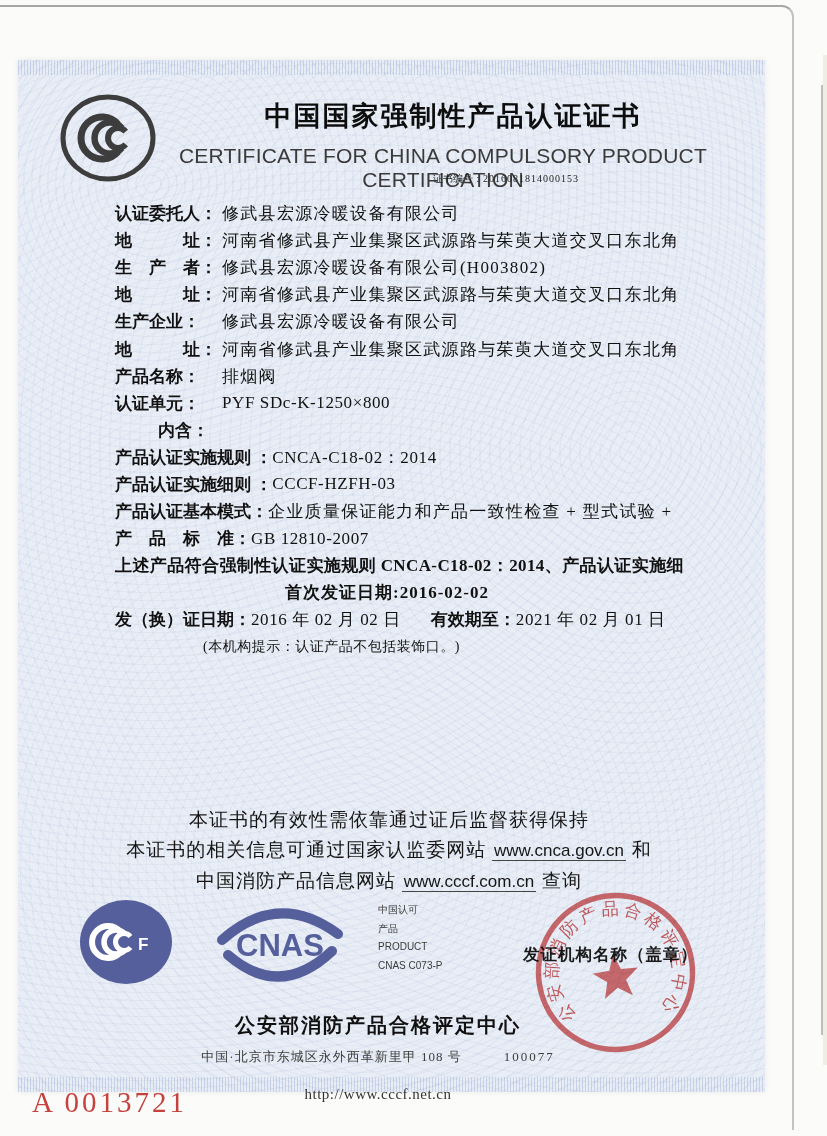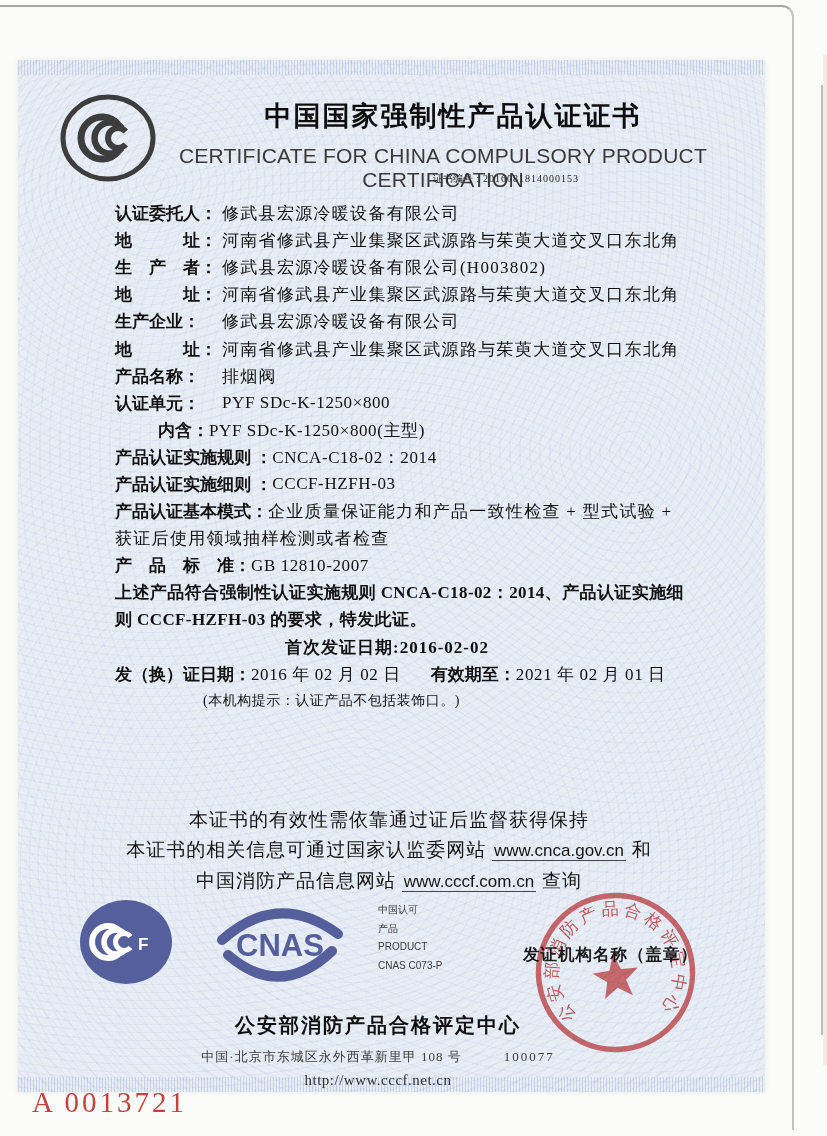--- a/index.html
+++ b/index.html
@@ -57,21 +57,21 @@
 
   .issuer-label { left:505px; top:884px; font-size:16.5px; font-weight:bold;
                   letter-spacing:1px; color:#1a1a1a; z-index:1; }
   .stamp { left:500px; top:815px; z-index:2; mix-blend-mode:multiply; opacity:0.92;
            transform:rotate(-8deg); }
 
   .footer { left:60px; top:952px; width:600px; text-align:center; }
   .footer .org { font-size:20px; font-weight:bold; letter-spacing:2px; color:#101010; }
   .footer .addr { margin-top:9px; font-size:13px; color:#3c3c3c; letter-spacing:1px; }
   .footer .addr .post { margin-left:42px; letter-spacing:2px; }
-  .footer .url { margin-top:6px; font-size:15px; color:#333; letter-spacing:0.5px; }
+  .footer .url { margin-top:20px; font-size:15px; color:#333; letter-spacing:0.5px; }
 
   .serial { position:absolute; left:32px; top:1086px; font-size:29px; letter-spacing:3px;
             color:#c5423e; font-family:"Liberation Serif",serif; }
   svg text { font-family:"Liberation Sans",sans-serif; }
 </style>
 </head>
 <body>
 
 <div class="scan">
   <div class="sleeve"></div>
@@ -95,29 +95,27 @@
 
     <div class="abs body-block">
       <div class="row std"><span class="lbl">认证委托人：</span><span class="val">修武县宏源冷暖设备有限公司</span></div>
       <div class="row std"><span class="lbl">地　　　址：</span><span class="val">河南省修武县产业集聚区武源路与茱萸大道交叉口东北角</span></div>
       <div class="row std"><span class="lbl">生　产　者：</span><span class="val">修武县宏源冷暖设备有限公司(H003802)</span></div>
       <div class="row std"><span class="lbl">地　　　址：</span><span class="val">河南省修武县产业集聚区武源路与茱萸大道交叉口东北角</span></div>
       <div class="row std"><span class="lbl">生产企业：</span><span class="val">修武县宏源冷暖设备有限公司</span></div>
       <div class="row std"><span class="lbl">地　　　址：</span><span class="val">河南省修武县产业集聚区武源路与茱萸大道交叉口东北角</span></div>
       <div class="row std"><span class="lbl">产品名称：</span><span class="val">排烟阀</span></div>
       <div class="row std"><span class="lbl">认证单元：</span><span class="val latin">PYF SDc-K-1250×800</span></div>
-      <div class="row inset"><span class="lbl">内含：</span><span class="val latin">PYF SDc-K-1250×800(主型)</span></div>
+      <div class="row inset"><span class="lbl">内含：</span></div>
       <div class="row"><span class="lbl">产品认证实施规则 ：</span><span class="val latin">CNCA-C18-02：2014</span></div>
       <div class="row"><span class="lbl">产品认证实施细则 ：</span><span class="val latin">CCCF-HZFH-03</span></div>
       <div class="row"><span class="lbl">产品认证基本模式：</span><span class="val">企业质量保证能力和产品一致性检查 + 型式试验 +</span></div>
-      <div class="row"><span class="val">获证后使用领域抽样检测或者检查</span></div>
       <div class="row"><span class="lbl">产　品　标　准：</span><span class="val latin">GB 12810-2007</span></div>
 
       <div class="row bold-line">上述产品符合强制性认证实施规则 CNCA-C18-02：2014、产品认证实施细</div>
-      <div class="row bold-line">则 CCCF-HZFH-03 的要求，特发此证。</div>
       <div class="row first-issue">首次发证日期:2016-02-02</div>
       <div class="row"><span class="lbl">发（换）证日期：</span><span class="val latin">2016 年 02 月 02 日</span><span class="gap30"></span><span class="lbl">有效期至：</span><span class="val latin">2021 年 02 月 01 日</span></div>
       <div class="row note">(本机构提示：认证产品不包括装饰口。)</div>
     </div>
 
     <div class="abs validity">
       <div>本证书的有效性需依靠通过证后监督获得保持</div>
       <div><span>本证书的相关信息可通过国家认监委网站 </span><span class="vlink">www.cnca.gov.cn</span><span> 和</span></div>
       <div><span>中国消防产品信息网站 </span><span class="vlink">www.cccf.com.cn</span><span> 查询</span></div>
     </div>

